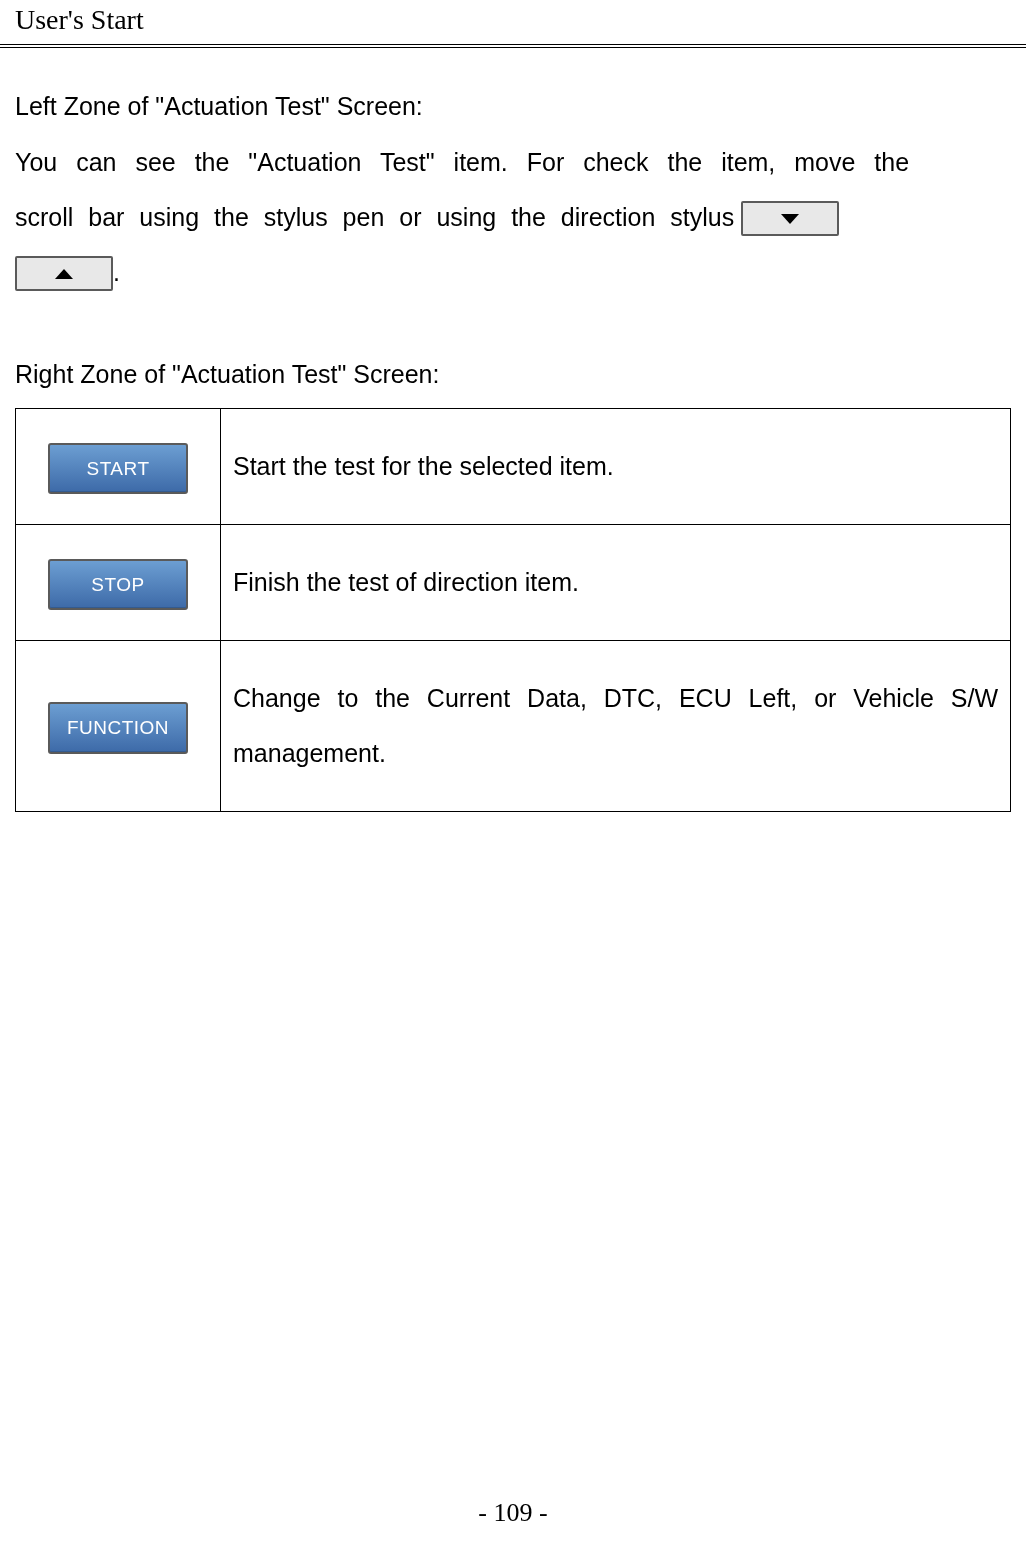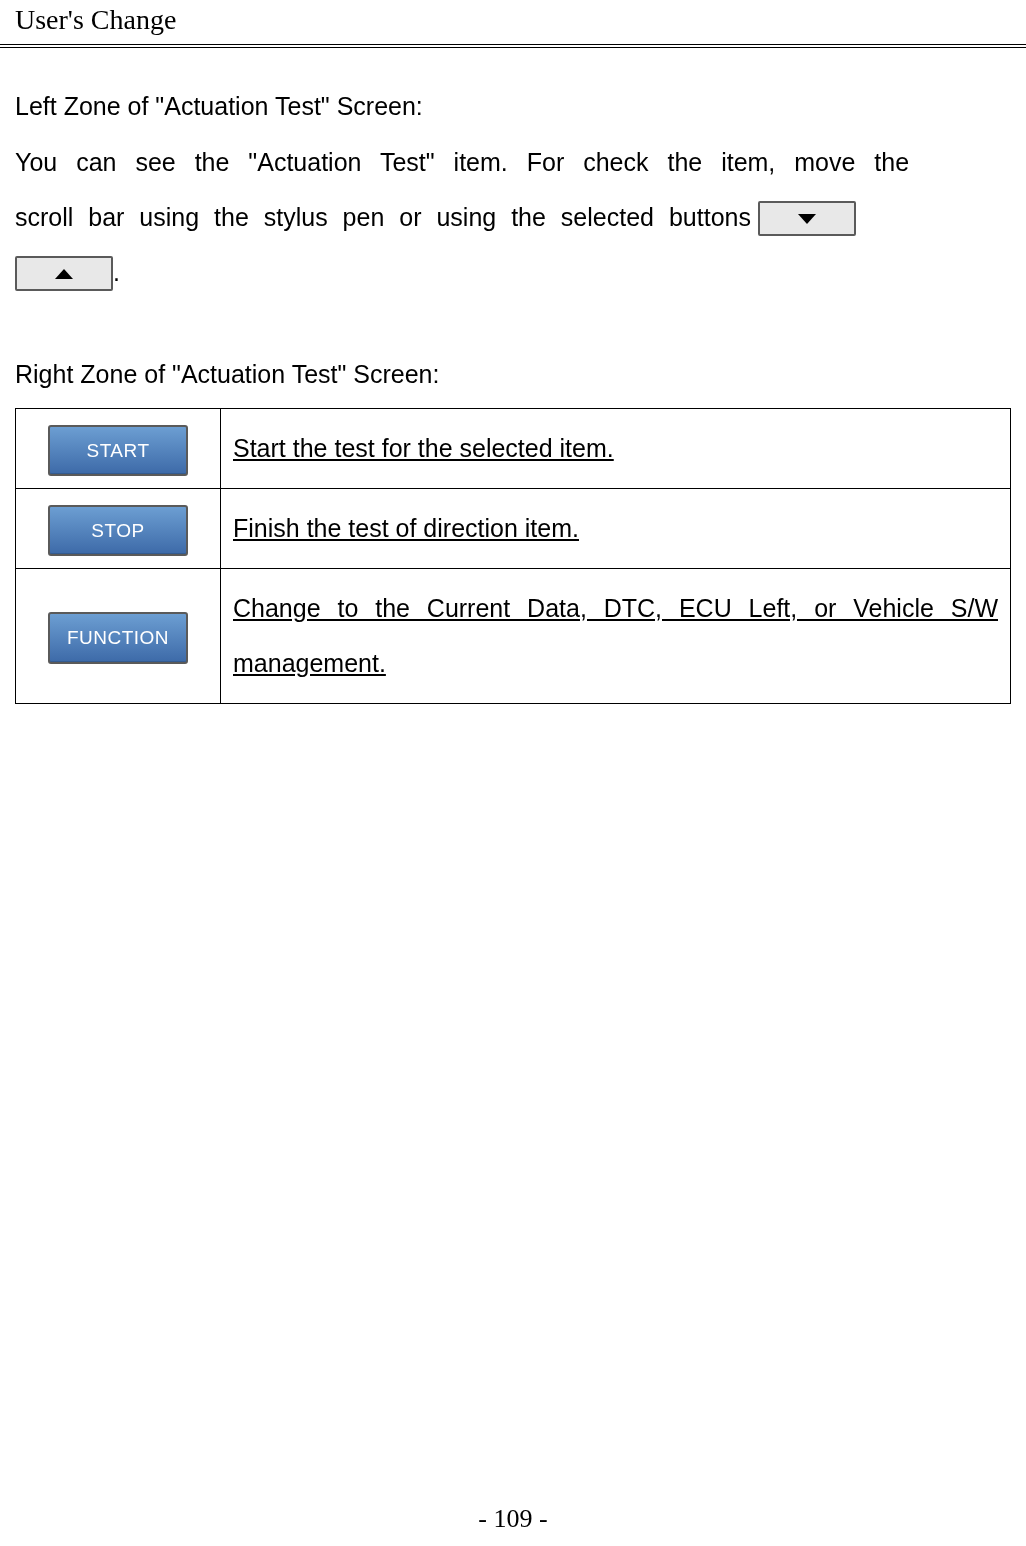--- a/index.html
+++ b/index.html
@@ -72,29 +72,28 @@
       border-left: 9px solid transparent;
       border-right: 9px solid transparent;
       border-bottom: 10px solid #000;
     }
     .spacer {
       height: 46px;
     }
     .table-wrap {
       margin-top: 8px;
       padding: 0 0 0 0;
-      text-decoration: underline;
     }
     table {
       width: 100%;
       border-collapse: collapse;
     }
     td {
       border: 1.5px solid #000;
-      padding: 12px 12px;
+      padding: 30px 12px;
       vertical-align: middle;
       font-size: 25px;
       line-height: 2.2;
     }
     td.btn-cell {
       width: 205px;
       text-align: center;
       padding: 10px 8px;
     }
     .ui-btn {
@@ -110,49 +109,49 @@
       padding: 3px 0;
       width: 140px;
       box-shadow: inset 0 -1px 0 rgba(0,0,0,0.15);
     }
     .desc-justify {
       text-align: justify;
       text-align-last: left;
     }
     .footer {
       position: absolute;
-      bottom: 12px;
+      bottom: 18px;
       left: 0;
       width: 100%;
       text-align: center;
       font-family: "Times New Roman", serif;
       font-size: 26px;
       color: #000;
     }
     .line1 {
       word-spacing: 12px;
     }
     .line2 {
       word-spacing: 8px;
     }
   </style>
 </head>
 <body>
 
 <div class="header">
-  <span class="header-title">User's Change</span>
+  <span class="header-title">User's Start</span>
 </div>
 
 <div class="content">
 
   <div>
     <p class="section-heading">Left Zone of "Actuation Test" Screen:</p>
     <p class="para-justify">
       <span class="line1">You can see the "Actuation Test" item. For check the item, move the</span><br>
-      <span class="line2">scroll bar using the stylus pen or using the selected buttons</span>
+      <span class="line2">scroll bar using the stylus pen or using the direction stylus</span>
       <span class="dir-button">
         <span class="arrow-down"></span>
       </span><br>
       <span class="dir-button">
         <span class="arrow-up"></span>
       </span><span>.</span>
     </p>
   </div>
 
   <div class="spacer"></div>

